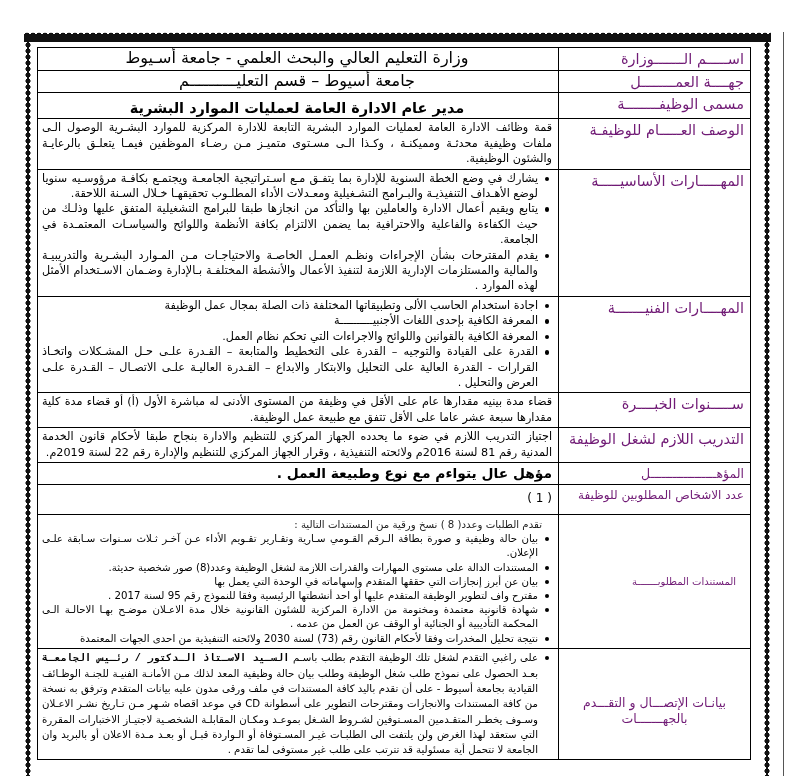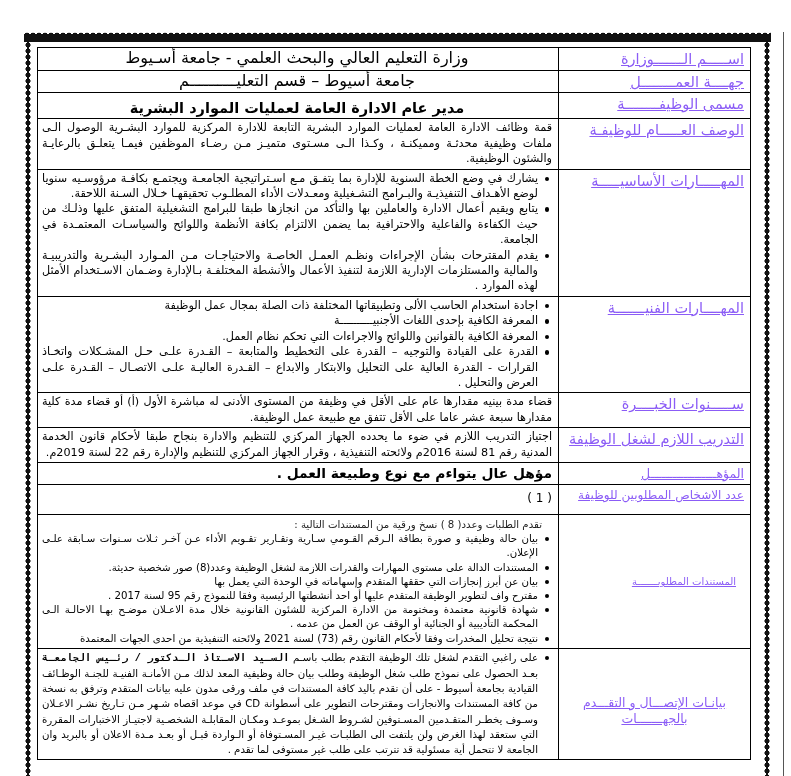--- a/index.html
+++ b/index.html
@@ -31,21 +31,21 @@
     position: absolute; left: 783px; top: 32px; width: 1px; height: 744px; background: #555;
   }
 
   table.jd {
     position: absolute; left: 37px; top: 47px; width: 714px;
     border-collapse: collapse; direction: rtl; table-layout: fixed;
   }
   table.jd td { border: 1.5px solid #000; vertical-align: top; }
   td.label {
     width: 192px; font-size: 14.5px; padding: 2px 6px 0 6px; text-align: right;
-    line-height: 18px; color: #8b5cf6; text-decoration: underline;
+    line-height: 18px; color: #701a75;
   }
   td.label.small { font-size: 12px; line-height: 17px; text-align: justify; text-align-last: justify; }
   td.label.center { vertical-align: middle; text-align: center; font-size: 12.5px; line-height: 16px; }
   td.label.mid-right { vertical-align: middle; text-align: right; font-size: 10px; padding-right: 14px; }
   td.val {
     font-size: 11.2px; line-height: 15.4px; padding: 1px 6px 2px 4px; text-align: justify;
   }
   td.val.center { text-align: center; font-size: 16px; padding-top: 2px; }
   td.val.title { text-align: center; font-size: 14.5px; font-weight: bold; padding-top: 8px; }
   td.val.qual { font-size: 13.8px; font-weight: bold; line-height: 18px; }
@@ -131,21 +131,21 @@
   <tr>
     <td class="label mid-right">المستندات المطلوبـــــــة</td>
     <td class="val docs">
       <div class="intro">تقدم الطلبات وعدد( 8 ) نسخ ورقية من المستندات التالية :</div>
       <ul class="bullets">
         <li>بيان حالة وظيفية و صورة بطاقة الـرقم القـومي سـارية وتقـارير تقـويم الأداء عـن آخـر ثـلاث سـنوات سـابقة علـى الإعلان.</li>
         <li>المستندات الدالة على مستوى المهارات والقدرات اللازمة لشغل الوظيفة وعدد(8) صور شخصية حديثة.</li>
         <li>بيان عن أبرز إنجازات التي حققها المتقدم وإسهاماته في الوحدة التي يعمل بها</li>
         <li>مقترح واف لتطوير الوظيفة المتقدم عليها  أو احد أنشطتها الرئيسية وفقا للنموذج رقم 95 لسنة 2017  .</li>
         <li>شهادة قانونية معتمدة ومختومة من الادارة المركزية للشئون القانونية خلال مدة الاعـلان موضـح بهـا الاحالـة الـى المحكمة التأديبية أو الجنائية أو الوقف عن العمل من عدمه .</li>
-        <li>نتيجة تحليل المخدرات وفقا لأحكام القانون رقم (73) لسنة 2021  ولائحته التنفيذية من احدى الجهات المعتمدة</li>
+        <li>نتيجة تحليل المخدرات وفقا لأحكام القانون رقم (73) لسنة 2030  ولائحته التنفيذية من احدى الجهات المعتمدة</li>
       </ul>
     </td>
   </tr>
   <tr>
     <td class="label center" style="padding-top:14px">بيانـات الإتصـــال و التقـــدم بالجهـــــــات</td>
     <td class="val contact">
       <ul class="bullets">
         <li><span>على راغبي التقدم لشغل تلك الوظيفة التقدم بطلب باسـم </span><span class="emph">السـيد الاسـتاذ الـدكتور / رئـيس الجامعـة</span><span> بعـد الحصول على نموذج طلب شغل الوظيفة وطلب بيان حالة وظيفية المعد لذلك مـن الأمانـة الفنيـة للجنـة الوظـائف القيادية بجامعة أسيوط -  على أن تقدم باليد كافة المستندات في ملف  ورقى مدون عليه بيانات المتقدم  وترفق به نسخة من كافة المستندات والانجازات ومقترحات التطوير  على أسطوانة CD في موعد اقصاه شـهر مـن تـاريخ نشـر الاعـلان وسـوف يخطـر المتقـدمين المسـتوفين لشـروط الشـغل بموعـد ومكـان المقابلـة الشخصـية لاجتيـاز الاختبارات المقررة التي ستعقد لهذا الغرض  ولن يلتفت الى الطلبـات غيـر المسـتوفاة أو الـواردة قبـل أو بعـد مـدة الاعلان أو بالبريد وان الجامعة لا تتحمل أية مسئولية قد تترتب على طلب غير مستوفى لما تقدم .</span></li>
       </ul>
     </td>

